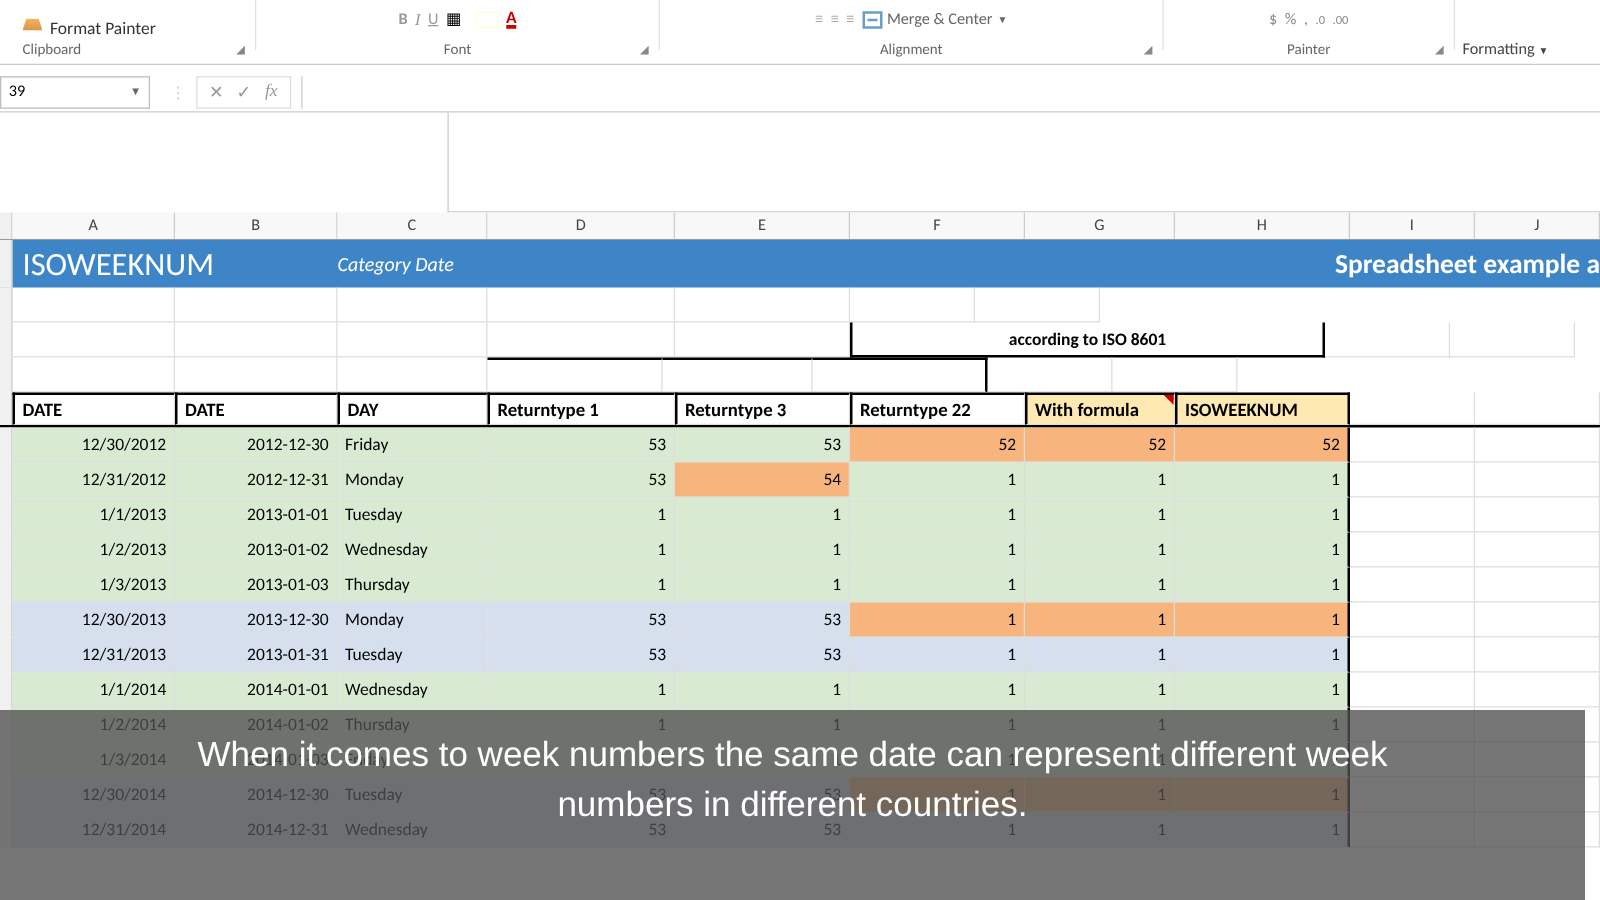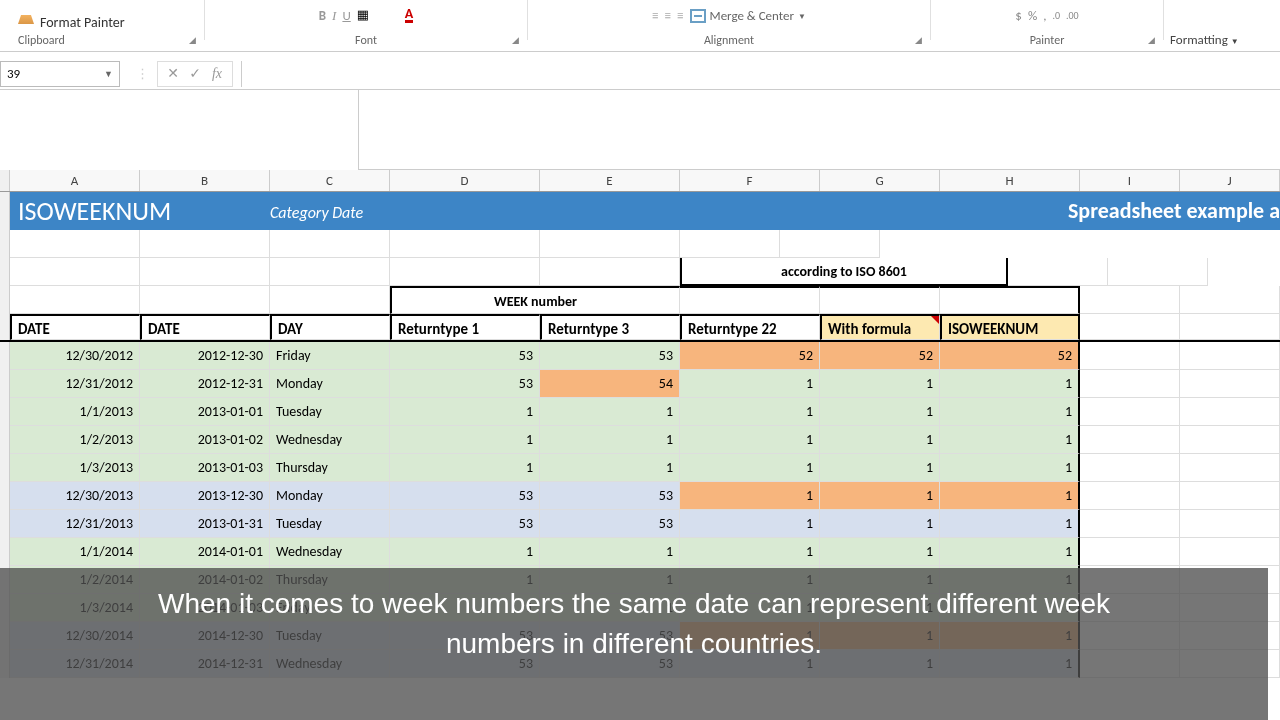--- a/index.html
+++ b/index.html
@@ -179,31 +179,30 @@
       <div class="cell cJ"></div>
   </div>
 
   <div class="row">
     <div style="width:10px;background:#f0f0f0;border-right:1px solid #ccc"></div>
     <div class="cell cA"></div>
       <div class="cell cB"></div>
       <div class="cell cC"></div>
     <div class="cell cD"></div>
       <div class="cell cE"></div>
-    <div class="cell hdr-bold b-lft b-rgt b-bot" style="width:328px">according to ISO 8601</div>
+    <div class="cell hdr-bold b-lft b-rgt b-bot" style="width:380px">according to ISO 8601</div>
     <div class="cell cI"></div>
       <div class="cell cJ"></div>
   </div>
 
   <div class="row">
     <div style="width:10px;background:#f0f0f0;border-right:1px solid #ccc"></div>
     <div class="cell cA"></div>
       <div class="cell cB"></div>
       <div class="cell cC"></div>
-    <div class="cell hdr-bold b-top b-lft" style="width:290px">WEEK number</div>
     <div class="cell cF b-top"></div>
       <div class="cell cG b-top"></div>
       <div class="cell cH b-top b-rgt"></div>
     <div class="cell cI"></div>
       <div class="cell cJ"></div>
   </div>
 
   <div class="row" style="border-bottom:2px solid #000">
     <div style="width:10px;background:#f0f0f0;border-right:1px solid #ccc"></div>
     <div class="cell cA colhead b-top b-lft">DATE</div>

